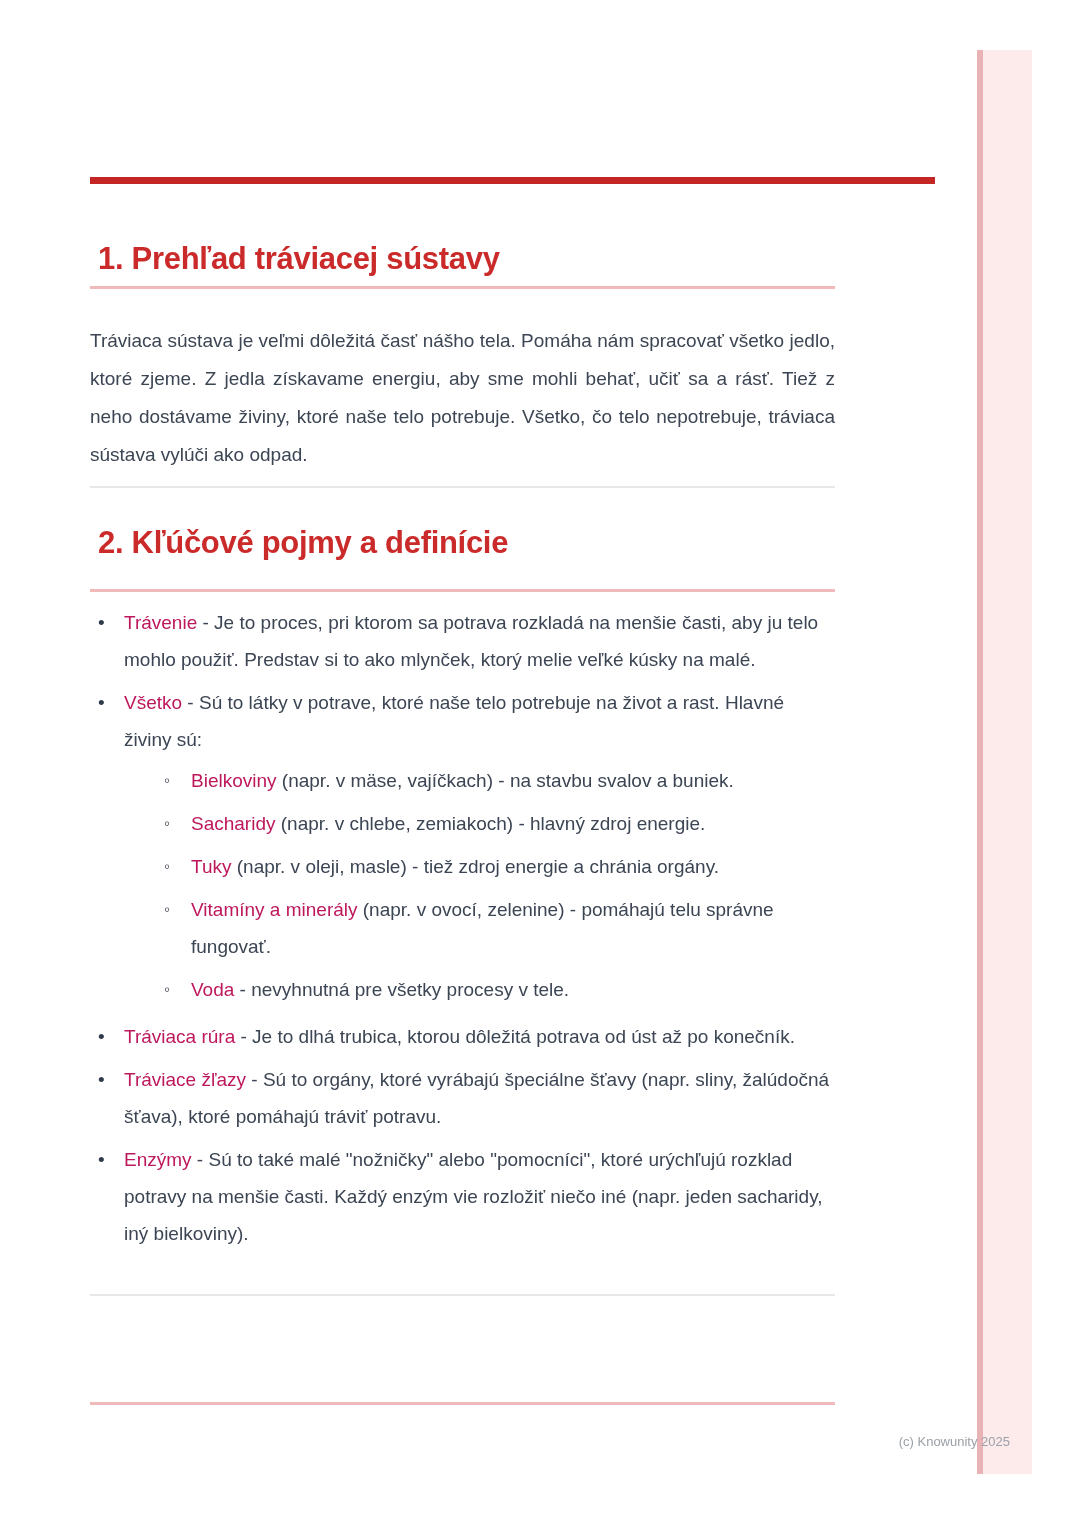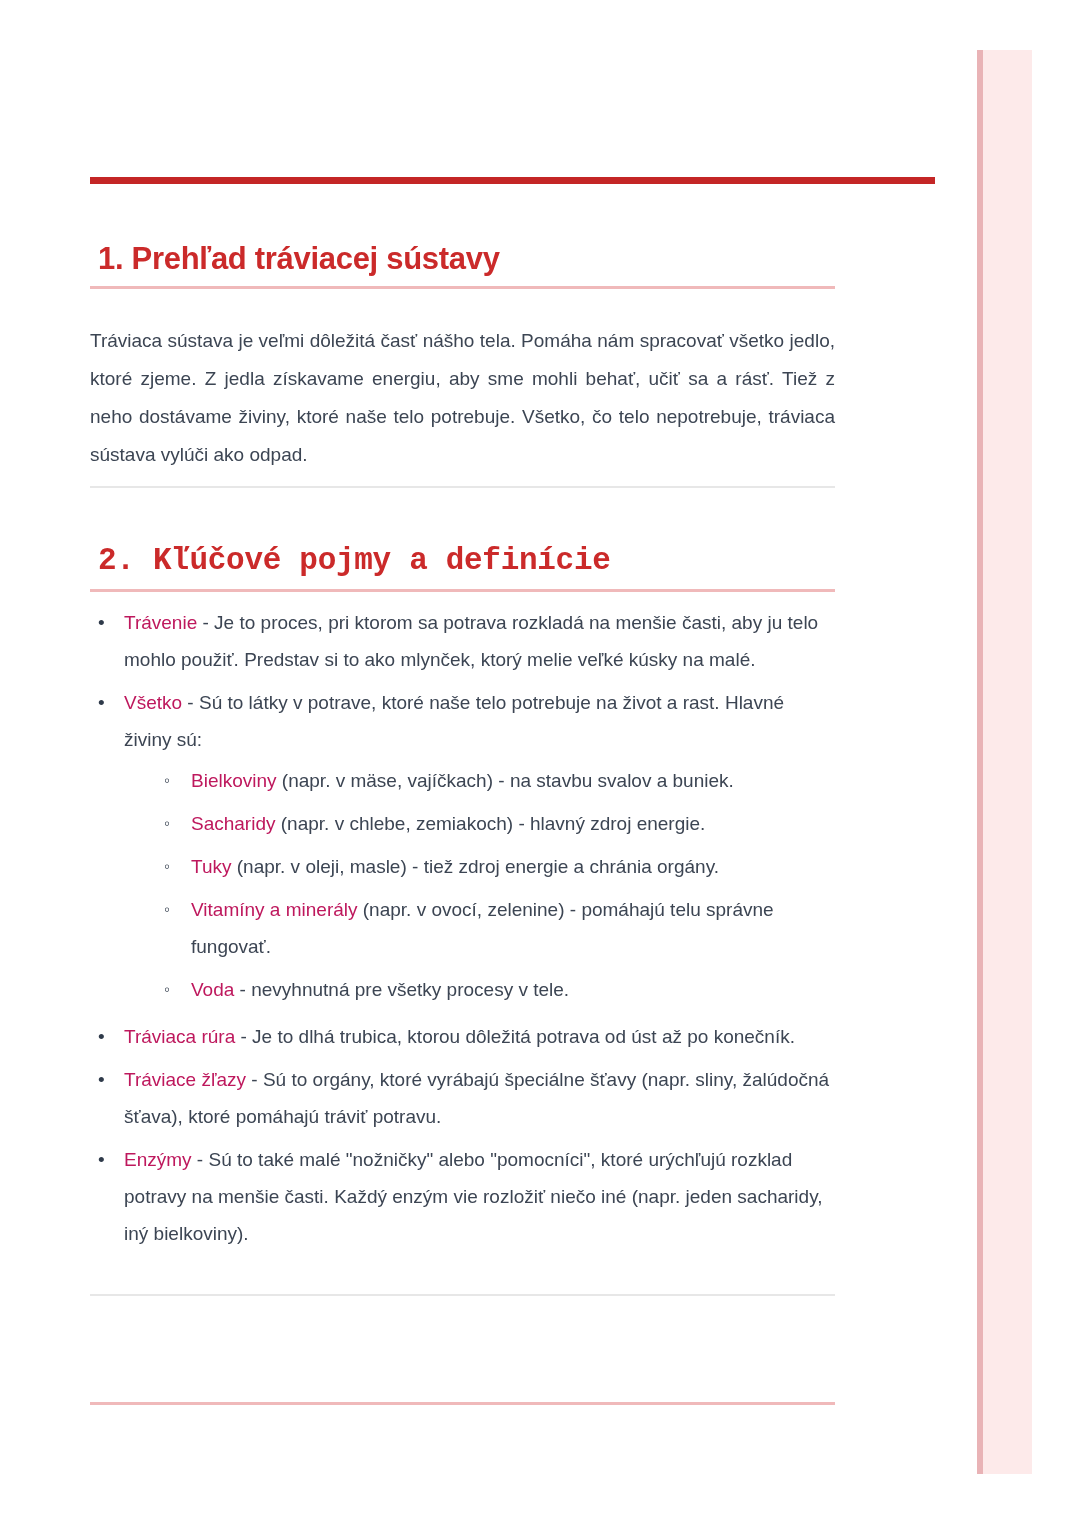--- a/index.html
+++ b/index.html
@@ -58,21 +58,21 @@
   <div class="title-rule abs" style="top:177px;"></div>
 
   <h2 class="h2 abs" style="top:231px;">1. Prehľad tráviacej sústavy</h2>
 
   <div class="section-rule abs" style="top:286px;"></div>
 
   <p class="lead abs" style="top:302px;margin-top:20px;">Tráviaca sústava je veľmi dôležitá časť nášho tela. Pomáha nám spracovať všetko jedlo, ktoré zjeme. Z jedla získavame energiu, aby sme mohli behať, učiť sa a rásť. Tiež z neho dostávame živiny, ktoré naše telo potrebuje. Všetko, čo telo nepotrebuje, tráviaca sústava vylúči ako odpad.</p>
 
   <div class="divider abs" style="top:486px;"></div>
 
-  <h2 class="h2 abs" style="top:533px;font-family:Liberation Mono, monospace;">2. Kľúčové pojmy a definície</h2>
+  <h2 class="h2 abs" style="top:515px;">2. Kľúčové pojmy a definície</h2>
 
   <div class="section-rule abs" style="top:589px;"></div>
 
   <ul class="blist abs" style="top:604px;">
     <li>
       <span class="marker">•</span>
       <b class="term">Trávenie</b><span> - Je to proces, pri ktorom sa potrava rozkladá na menšie časti, aby ju telo mohlo použiť. Predstav si to ako mlynček, ktorý melie veľké kúsky na malé.</span>
     </li>
     <li>
       <span class="marker">•</span>
@@ -112,14 +112,15 @@
       <span class="marker">•</span>
       <b class="term">Enzýmy</b><span> - Sú to také malé "nožničky" alebo "pomocníci", ktoré urýchľujú rozklad potravy na menšie časti. Každý enzým vie rozložiť niečo iné (napr. jeden sacharidy, iný bielkoviny).</span>
     </li>
   </ul>
 
   <div class="divider abs" style="top:1294px;"></div>
 
 
   <div class="section-rule abs" style="top:1402px;"></div>
 
+  <div class="footer">(c) Knowunity 2025</div>
 
 </div>
 
 </body></html>

